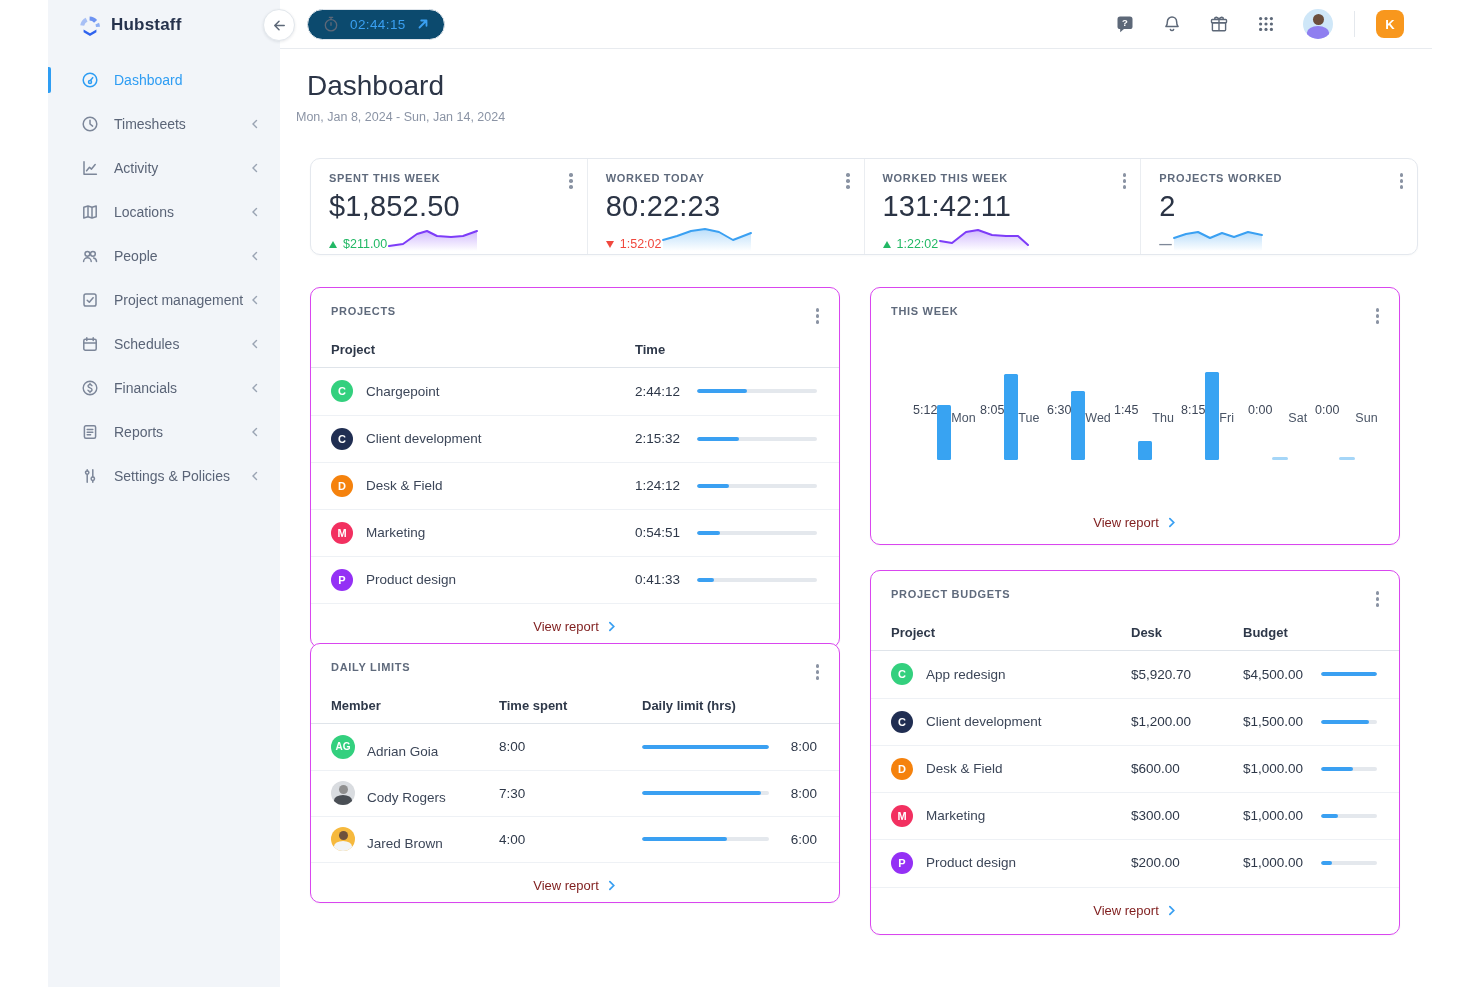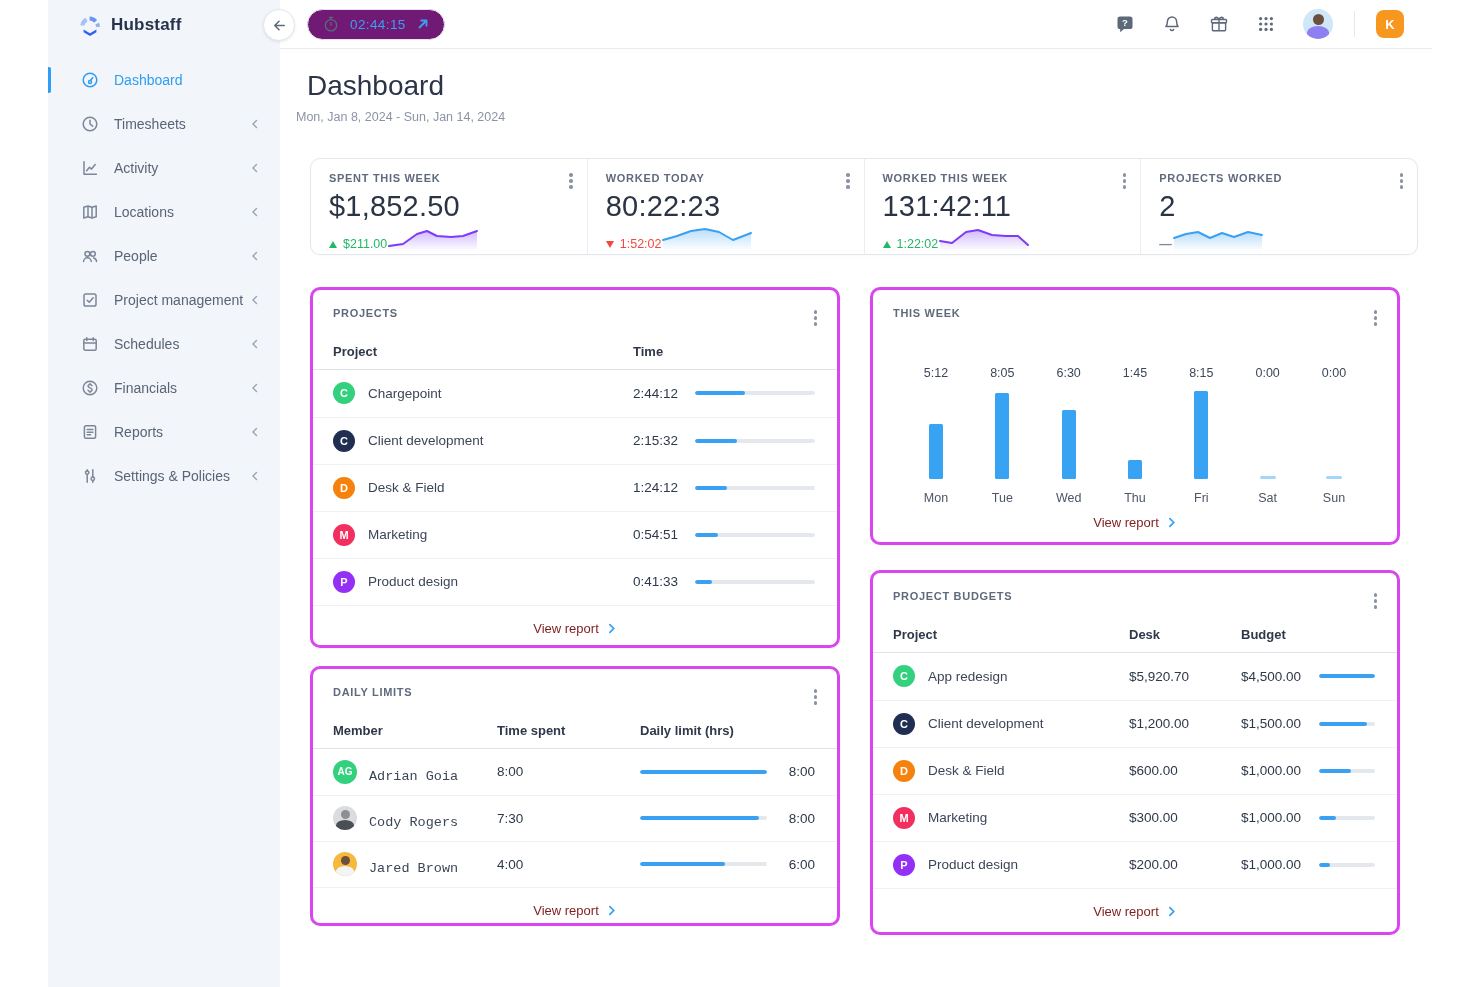--- a/index.html
+++ b/index.html
@@ -27,21 +27,21 @@
   .nav-chevron { width:10px; height:10px; color:#9aa4b3; flex:none; }
 
   
   .topbar { position:absolute; left:280px; top:0; width:1152px; height:49px; background:#fff;
     border-bottom:1px solid #e8ebef; display:flex; align-items:center; }
   .collapse-btn { position:absolute; left:-17px; top:9px; width:32px; height:32px; border-radius:50%;
     background:#fff; border:1px solid #e2e7ec; box-shadow:0 1px 3px rgba(25,39,60,.10);
     display:flex; align-items:center; justify-content:center; cursor:pointer; color:#5d6878; padding:0; }
   .collapse-btn svg { width:17px; height:17px; }
   .timer-pill { margin-left:27px; display:flex; align-items:center; gap:10px; height:31px; padding:0 14px;
-    border:1px solid #dfe5eb; border-radius:17px; background:#701a75; cursor:pointer; }
+    border:1px solid #dfe5eb; border-radius:17px; background:#0c4a6e; cursor:pointer; }
   .timer-pill .tp-icon { width:18px; height:18px; color:#5d6878; }
   .timer-pill .tp-icon svg { width:100%; height:100%; display:block; }
   .timer-time { color:#3aa0f2; font-size:13.5px; letter-spacing:.4px; }
   .topbar-right { margin-left:auto; display:flex; align-items:center; gap:27px; padding-right:28px; }
   .tb-icon { width:20px; height:20px; cursor:pointer; color:#5d6878; }
   .tb-icon svg { width:100%; height:100%; display:block; }
   .tb-avatar { width:30px; height:30px; border-radius:50%; background:#cfe7f8; position:relative; overflow:hidden; cursor:pointer; flex:none; }
   .tb-avatar .av-head { position:absolute; left:9.5px; top:4.5px; width:11px; height:11px; border-radius:50%; background:#6b4e3d; }
   .tb-avatar .av-body { position:absolute; left:4px; top:17px; width:22px; height:13px; border-radius:50% 50% 0 0; background:#8f7ff0; }
   .tb-divider { width:1px; height:26px; background:#e4e8ed; margin:0 -6px; }
@@ -61,25 +61,25 @@
   .stat-value { font-size:29px; color:#2b3445; margin-top:6px; letter-spacing:.2px; }
   .stat-bottom { display:flex; align-items:flex-end; margin-top:auto; }
   .delta { font-size:12.5px; display:flex; align-items:center; gap:6px; }
   .delta.up { color:#22b865; } .delta.down { color:#f0483e; } .delta.none { color:#7e8899; font-weight:bold; }
   .tri { width:0; height:0; display:inline-block; }
   .tri.up { border-left:4.5px solid transparent; border-right:4.5px solid transparent; border-bottom:7px solid #22b865; }
   .tri.down { border-left:4.5px solid transparent; border-right:4.5px solid transparent; border-top:7px solid #f0483e; }
   .spark { width:92px; height:28px; flex:none; }
 
   
-  .card { position:absolute; background:#fff; border:3px solid #d946ef; border-radius:10px;
+  .card { position:absolute; background:#fff; border:1px solid #d946ef; border-radius:10px;
     box-shadow:0 1px 2px rgba(40,50,70,.04); display:flex; flex-direction:column; }
   #projects-card { left:310px; top:287px; width:530px; height:361px; }
   #chart-card    { left:870px; top:287px; width:530px; height:258px; }
-  #limits-card   { left:310px; top:666px; width:530px; height:260px; }
+  #limits-card   { left:310px; top:643px; width:530px; height:260px; }
   #budgets-card  { left:870px; top:570px; width:530px; height:365px; }
   .card-header { display:flex; align-items:flex-start; justify-content:space-between; padding:15px 14px 7px 20px; }
   .card-title { font-size:11px; font-weight:bold; letter-spacing:.7px; color:#5f6a7c; padding-top:2px; }
   .kebab { display:flex; flex-direction:column; gap:2.5px; padding:5px 6px; cursor:pointer; background:none; border:none; }
   .kebab i { width:3.5px; height:3.5px; border-radius:50%; background:#8a93a3; display:block; }
   .stat .kebab { position:absolute; right:8px; top:9px; }
 
   .thead { display:flex; align-items:center; padding:6px 22px 10px 20px; border-bottom:1px solid #dfe4ea;
     font-size:13px; font-weight:bold; color:#2e3849; }
   .trow { display:flex; align-items:center; padding:0 22px 0 20px; height:47px; }
@@ -96,31 +96,31 @@
   .bar-fill { height:100%; border-radius:2px; background:#3aa0f2; }
 
   .view-report { margin-top:auto; display:flex; align-items:center; justify-content:center; gap:7px;
     color:#7f1d1d; font-size:13px; padding:15px 0 16px; border-top:1px solid #eef1f5; cursor:pointer; }
   #chart-card .view-report { border-top:none; padding:10px 0 14px; }
   .vr-chev { width:11px; height:11px; color:#3aa0f2; }
   .vr-chev svg { width:100%; height:100%; display:block; }
 
   
   .chart-area { display:flex; justify-content:space-between; padding:28px 42px 0; }
-  .chart-col { width:42px; display:flex; flex-direction:column; align-items:center; }
+  .chart-col { width:42px; display:flex; flex-direction:row; align-items:center; }
   .chart-val { font-size:12.5px; color:#3e4758; height:17px; }
   .chart-barwrap { height:88px; margin-top:8px; display:flex; align-items:flex-end; }
   .chart-bar { width:14px; background:#38a3f2; border-radius:1.5px; }
   .chart-bar.zero { width:16px; height:3px; background:#a5d6f8; }
   .chart-day { font-size:12.5px; color:#4a5566; margin-top:12px; }
 
   
   .col-member-h { flex:1; } .col-spent-h { width:143px; flex:none; } .col-limit-h { width:175px; flex:none; }
   .member-col { flex:1; display:flex; align-items:flex-end; }
-  .m-name { font-size:13.5px; color:#3c4658;font-family:Liberation Mono, monospace; }
+  .m-name { font-size:13.5px; color:#3c4658; }
   .spent-col { width:143px; font-size:13.5px; color:#2e3849; flex:none; }
   .limit-col { width:175px; display:flex; align-items:center; gap:10px; flex:none; }
   .limit-col .bar { width:127px; flex:none; }
   .limit-text { font-size:13.5px; color:#2e3849; width:38px; text-align:right; }
   .photo-av { width:24px; height:24px; border-radius:50%; position:relative; overflow:hidden; margin-right:12px; flex:none; }
   .photo-av .ph-head { position:absolute; left:7.5px; top:3.5px; width:9px; height:9px; border-radius:50%; }
   .photo-av .ph-body { position:absolute; left:3px; top:14px; width:18px; height:11px; border-radius:50% 50% 0 0; }
   #limits-card .avatar-dot { width:24px; height:24px; font-size:10px; margin-right:12px; }
 
   

